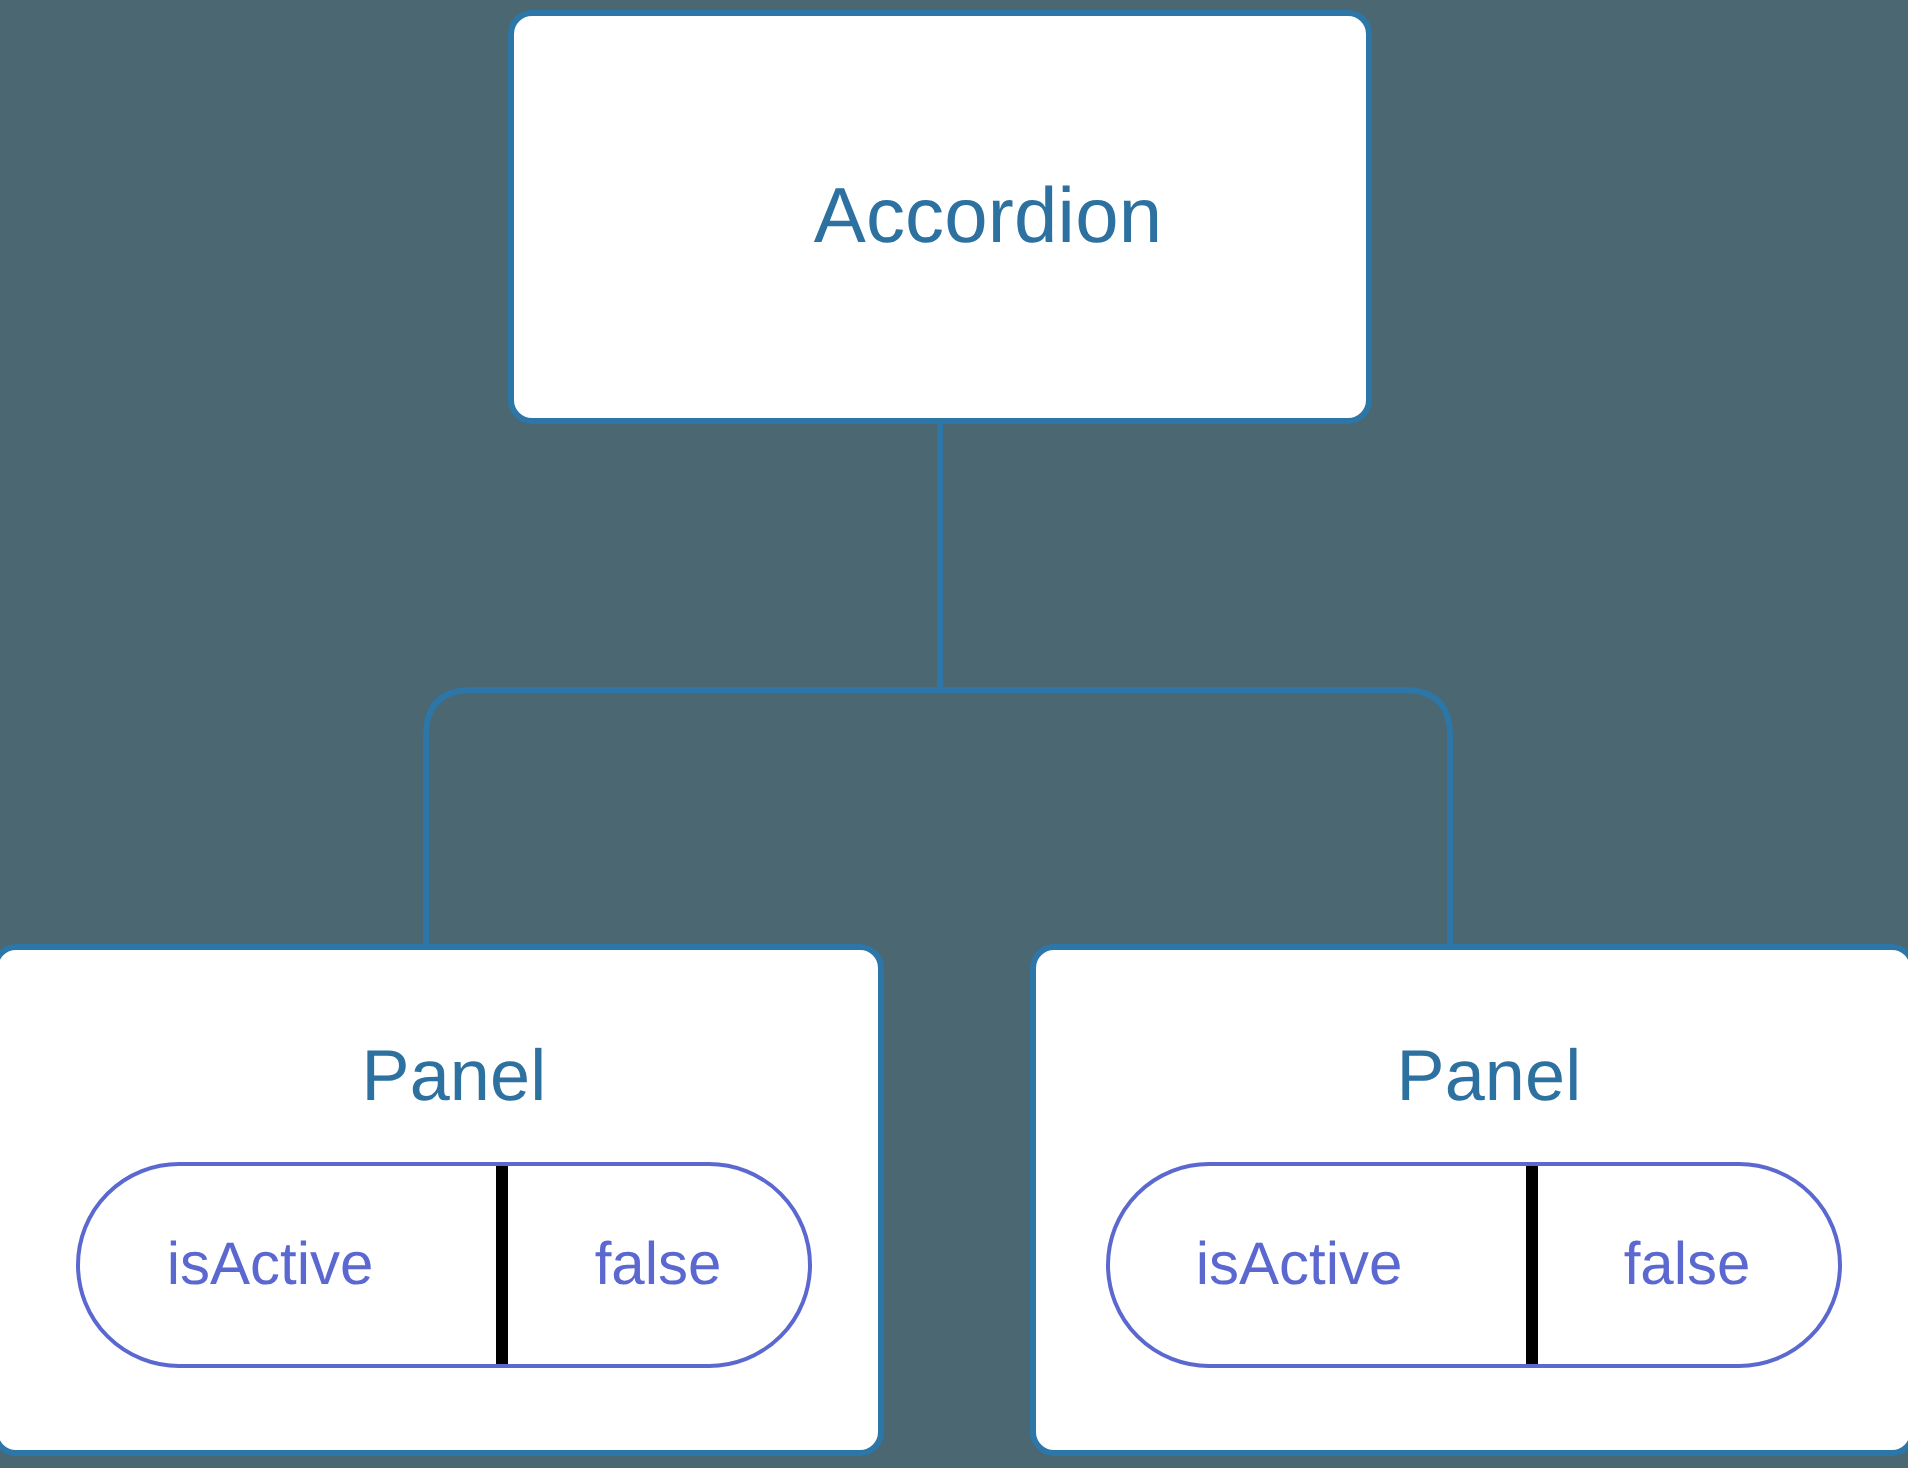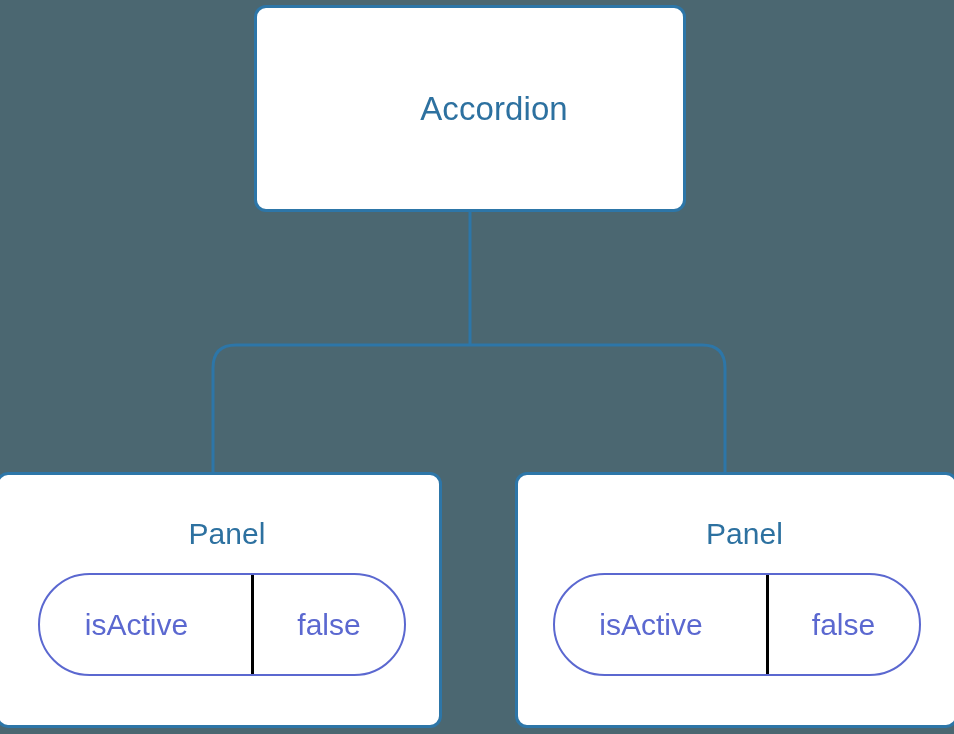--- a/index.html
+++ b/index.html
@@ -50,41 +50,41 @@
 
   
   #root-node {
     left: 254px;
     top: 5px;
     width: 432px;
     height: 207px;
     justify-content: center;
   }
   #root-node .node-title {
-    font-size: 33px;
+    font-size: 39px;
     margin-left: 48px;
   }
 
   
   .panel-node {
     top: 472px;
     height: 256px;
     justify-content: flex-start;
   }
   #panel-node-0 {
     left: -4px;
     width: 446px;
   }
   #panel-node-1 {
     left: 515px;
     width: 443px;
   }
   .panel-node .node-title {
     margin-top: 42px;
-    font-size: 30px;
+    font-size: 36px;
     margin-left: 16px;
   }
 
   
   .prop-pill {
     margin-top: 22px;
     height: 103px;
     border: 2px solid #5b68d0;
     border-radius: 52px;
     box-sizing: border-box;
@@ -106,21 +106,21 @@
     display: flex;
     align-items: center;
     justify-content: center;
     color: #5b68d0;
     font-size: 30px;
     white-space: nowrap;
     box-sizing: border-box;
   }
   .prop-key {
     flex: 0 0 214px;
-    border-right: 3px solid #000000;
+    border-right: 6px solid #000000;
     padding-right: 18px;
   }
   .prop-value {
     flex: 1 1 auto;
     text-align: center;
   }
 </style>
 </head>
 <body>
 

